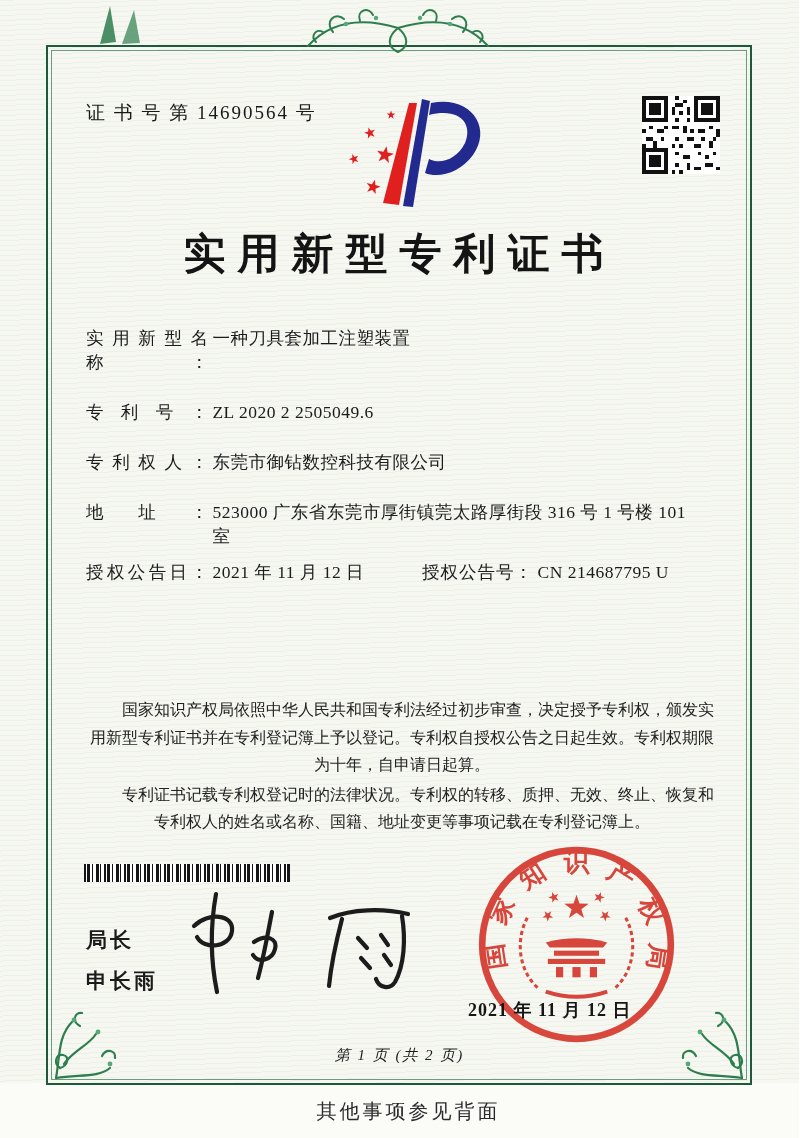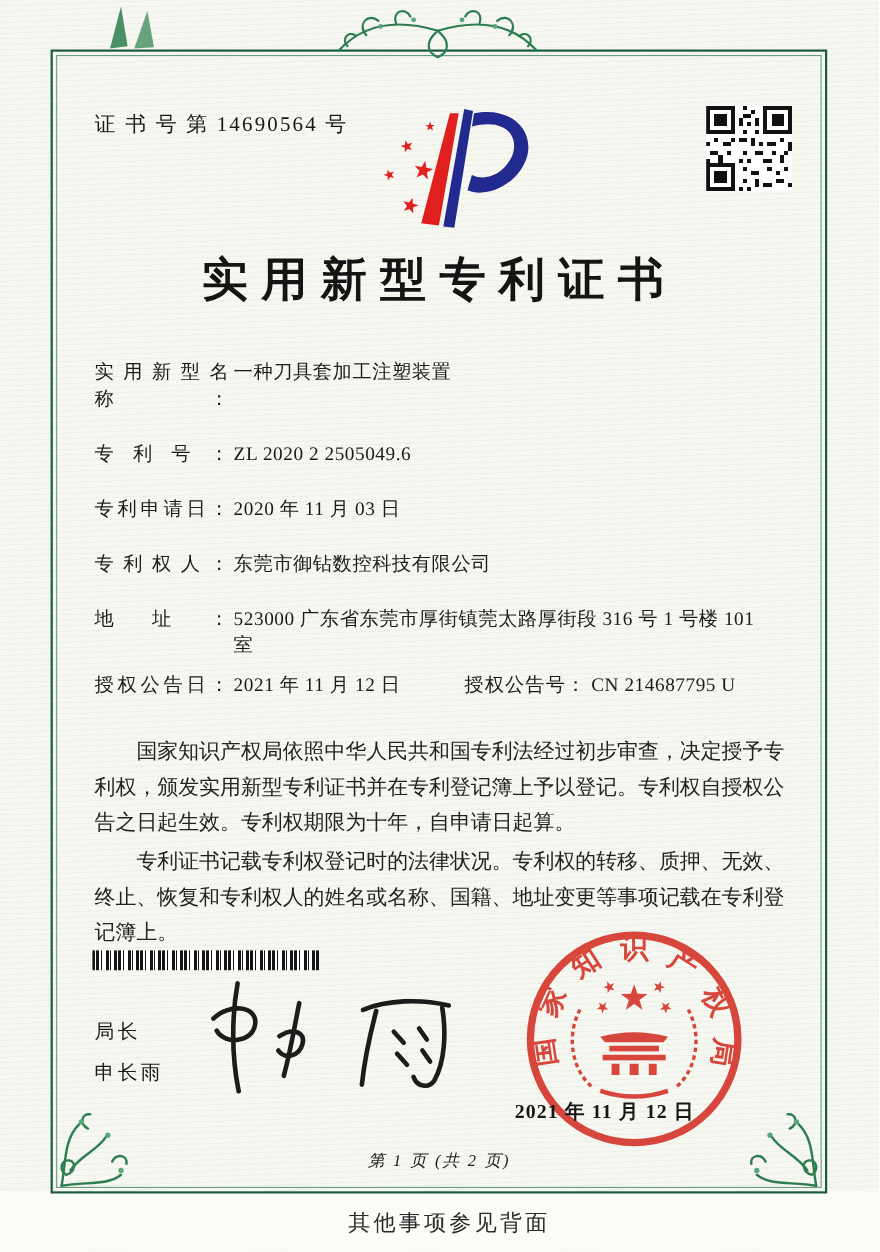--- a/index.html
+++ b/index.html
@@ -40,29 +40,29 @@
   .frow.addr{margin-bottom:12px;}
   .flabel{
     display:inline-block;width:122px;vertical-align:top;
     text-align:justify;text-align-last:justify;
   }
   .fvalue{display:inline-block;letter-spacing:0.5px;vertical-align:top;max-width:495px;}
   .grant-row{display:flex;align-items:flex-start;}
   .grant-no-pair{margin-left:58px;white-space:nowrap;}
   .grant-no-pair .flabel2{letter-spacing:1px;}
   .body-text{
-    position:absolute;left:86px;top:668px;width:632px;
-    font-size:19px;line-height:1.72;color:#222;
+    position:absolute;left:86px;top:696px;width:632px;
+    font-size:16px;line-height:1.72;color:#222;text-align:center;
   }
   .body-text p{margin:0 0 2px 0;text-indent:2em;}
   .barcode{
     position:absolute;left:84px;top:864px;width:206px;height:18px;
     background:repeating-linear-gradient(90deg,#151515 0 2px,#fff 2px 3px,#151515 3px 6px,#fff 6px 8px,#151515 8px 9px,#fff 9px 12px,#151515 12px 15px,#fff 15px 16px,#151515 16px 17px,#fff 17px 20px);
   }
-  .commissioner{position:absolute;left:86px;top:926px;font-size:18px;letter-spacing:3px;}
+  .commissioner{position:absolute;left:86px;top:926px;font-size:21px;letter-spacing:3px;font-weight:bold;}
   .commissioner div{margin-bottom:13px;}
   .signature{position:absolute;left:180px;top:886px;}
   .seal{position:absolute;left:474px;top:842px;}
   .seal-date{
     position:absolute;left:468px;top:998px;width:230px;
     font-size:18px;font-weight:600;letter-spacing:1px;color:#161616;
   }
   .page-no{
     position:absolute;left:0;right:0;top:1046px;
     text-align:center;font-size:15px;letter-spacing:2px;font-style:italic;
@@ -191,24 +191,20 @@
   <div class="title">实用新型专利证书</div>
 
   <div class="fields">
     <div class="frow">
       <span class="flabel">实用新型名称：</span>
       <span class="fvalue">一种刀具套加工注塑装置</span>
     </div>
     <div class="frow">
       <span class="flabel">专利号：</span>
       <span class="fvalue">ZL 2020 2 2505049.6</span>
-    </div>
-    <div class="frow">
-      <span class="flabel">专利申请日：</span>
-      <span class="fvalue">2020 年 11 月 03 日</span>
     </div>
     <div class="frow">
       <span class="flabel">专利权人：</span>
       <span class="fvalue">东莞市御钻数控科技有限公司</span>
     </div>
     <div class="frow addr">
       <span class="flabel">地址：</span>
       <span class="fvalue">523000 广东省东莞市厚街镇莞太路厚街段 316 号 1 号楼 101 室</span>
     </div>
     <div class="frow grant-row">

